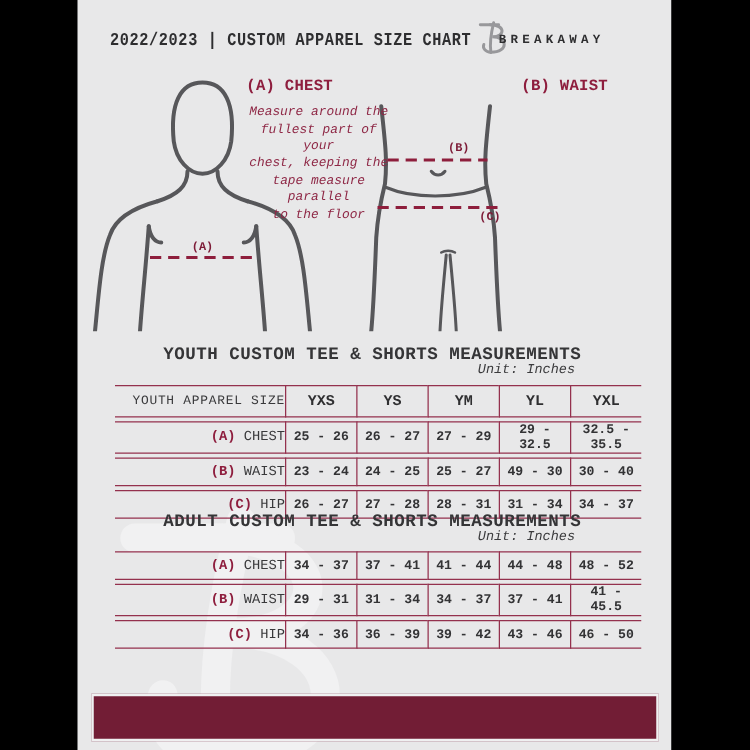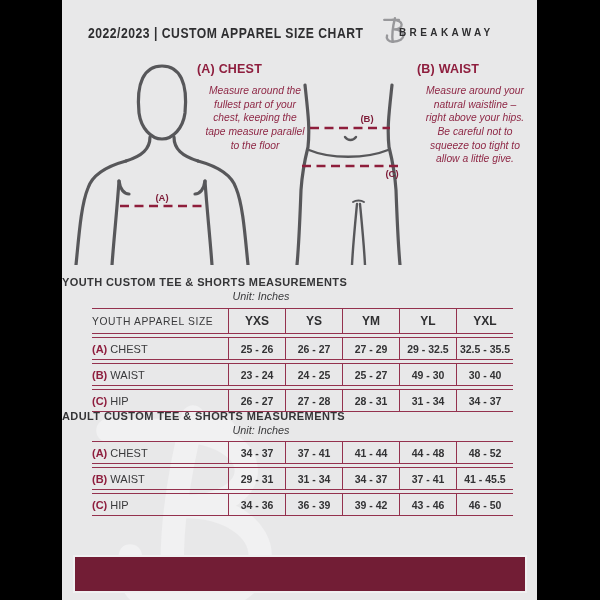--- a/index.html
+++ b/index.html
@@ -1,47 +1,47 @@
 <!DOCTYPE html>
 <html><head>
 <meta charset="utf-8">
 <style>
   html,body{margin:0;padding:0;background:#000;}
   #canvas{position:relative;width:600px;height:600px;background:#000;overflow:hidden;
-          font-family:Liberation Sans, sans-serif;}
+          font-family:Liberation Mono, monospace;}
   #sheet{position:absolute;left:62px;top:0;width:475px;height:600px;background:#e8e8e9;}
 
   
   .hdr-title{position:absolute;left:26px;top:25px;font-size:14.5px;font-weight:bold;
              color:#2e2e30;letter-spacing:.6px;white-space:nowrap;
              transform:scaleX(.84);transform-origin:left top;}
   .brand-logo{position:absolute;left:320px;top:15px;width:27px;height:31px;}
   .brand-name{position:absolute;left:337px;top:27px;font-size:10px;font-weight:bold;
               color:#2e2e30;letter-spacing:3.4px;white-space:nowrap;}
 
   
   #figures-svg{position:absolute;left:0;top:55px;width:475px;height:210px;}
   .instr{position:absolute;width:116px;}
   .instr h3{margin:0 0 8px 0;font-size:12.5px;font-weight:bold;color:#8e1e3e;letter-spacing:.2px;}
   .instr p{margin:0;font-size:10.3px;font-style:italic;color:#8e2745;line-height:1.33;
            white-space:pre-line;text-align:center;}
   .meas-tag{position:absolute;width:34px;text-align:center;font-size:9.5px;font-weight:bold;
             color:#7d1b37;}
 
   
-  .tbl-title{position:absolute;left:0;width:403px;text-align:left;font-size:11px;
+  .tbl-title{position:absolute;left:0;width:403px;text-align:right;font-size:14px;
              font-weight:bold;color:#353537;letter-spacing:.4px;}
-  .tbl-unit{position:absolute;left:0;width:398px;text-align:center;font-size:10.8px;
+  .tbl-unit{position:absolute;left:0;width:398px;text-align:right;font-size:10.8px;
             font-style:italic;color:#3a3a3c;}
   table.size{position:absolute;left:30px;width:418px;border-collapse:separate;
              border-spacing:0 3px;table-layout:fixed;}
   table.size td,table.size th{border-top:1px solid #94314e;border-bottom:1px solid #94314e;
              padding:0;height:21px;vertical-align:middle;background:transparent;}
   table.size th{height:24px;}
-  table.size .c0{width:136px;text-align:left;}
+  table.size .c0{width:136px;text-align:right;}
   table.size .cv{width:56px;text-align:center;border-left:1px solid #94314e;}
   .hd0{font-size:10.3px;font-weight:normal;color:#39393b;letter-spacing:.6px;padding-left:11px;}
   .hdS{font-size:12px;font-weight:bold;color:#2f2f31;}
   .rowlab{font-size:11px;color:#39393b;padding-left:11px;font-weight:bold;}
   .rowlab .pfx{color:#8e1e3e;font-weight:bold;}
   .val{font-size:10.5px;color:#333335;font-weight:bold;}
 
   
   #footer-bar{position:absolute;left:11px;top:555px;width:450px;height:34px;
               background:#721d35;border:2px solid #f0f0f1;}
@@ -107,26 +107,20 @@
     <div class="instr" style="left:135px;top:62px;">
       <h3>(A) CHEST</h3>
       <p>Measure around the
 fullest part of your
 chest, keeping the
 tape measure parallel
 to the floor</p>
     </div>
     <div class="instr" style="left:355px;top:62px;">
       <h3>(B) WAIST</h3>
-      <p>Measure around your
-natural waistline –
-right above your hips.
-Be careful not to
-squeeze too tight to
-allow a little give.</p>
     </div>
 
     <div class="tbl-title" style="top:276px;">YOUTH CUSTOM TEE &amp; SHORTS MEASUREMENTS</div>
     <div class="tbl-unit" style="top:290px;">Unit: Inches</div>
     <table class="size" style="top:305px;">
       <tbody>
           <tr>
         <th class="c0 hd0">YOUTH APPAREL SIZE</th>
         <th class="cv hdS">YXS</th>
         <th class="cv hdS">YS</th>

